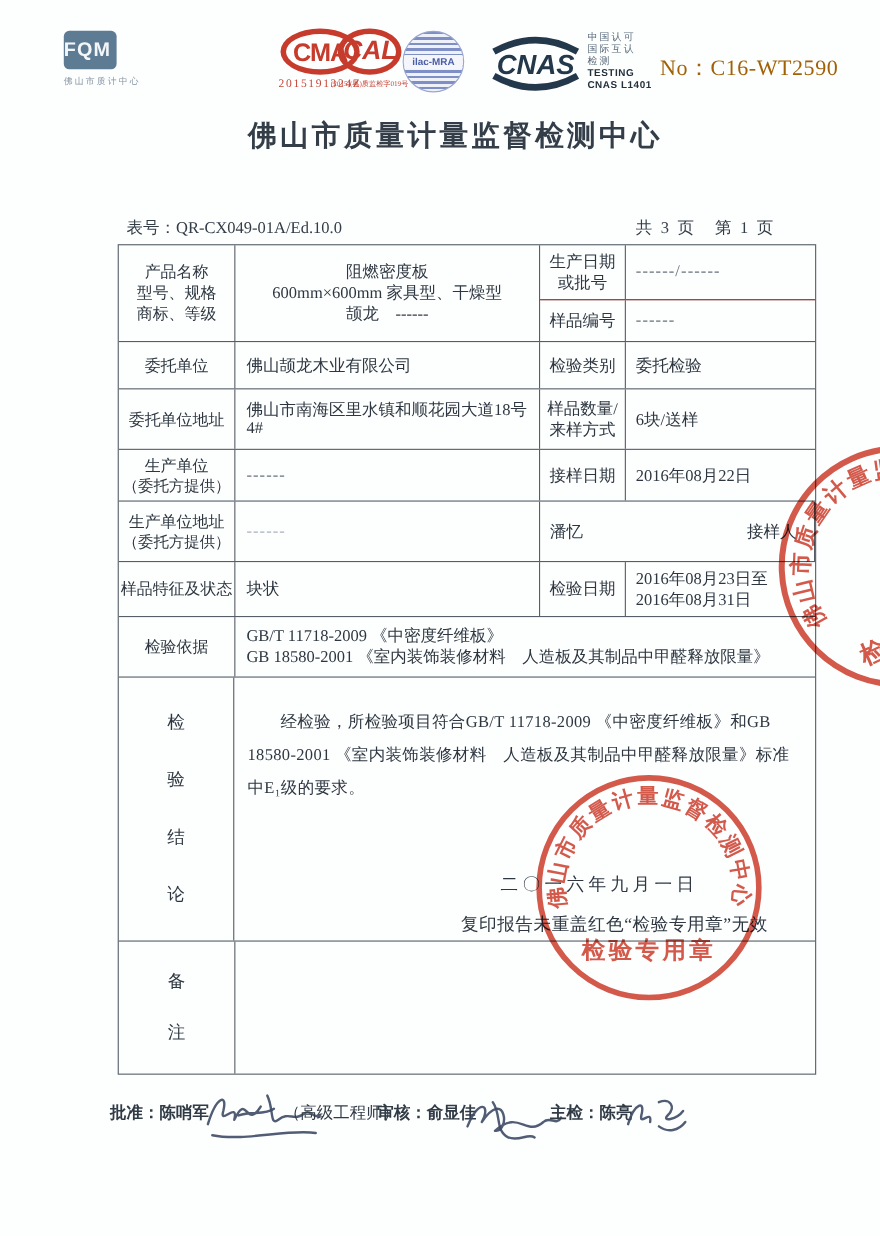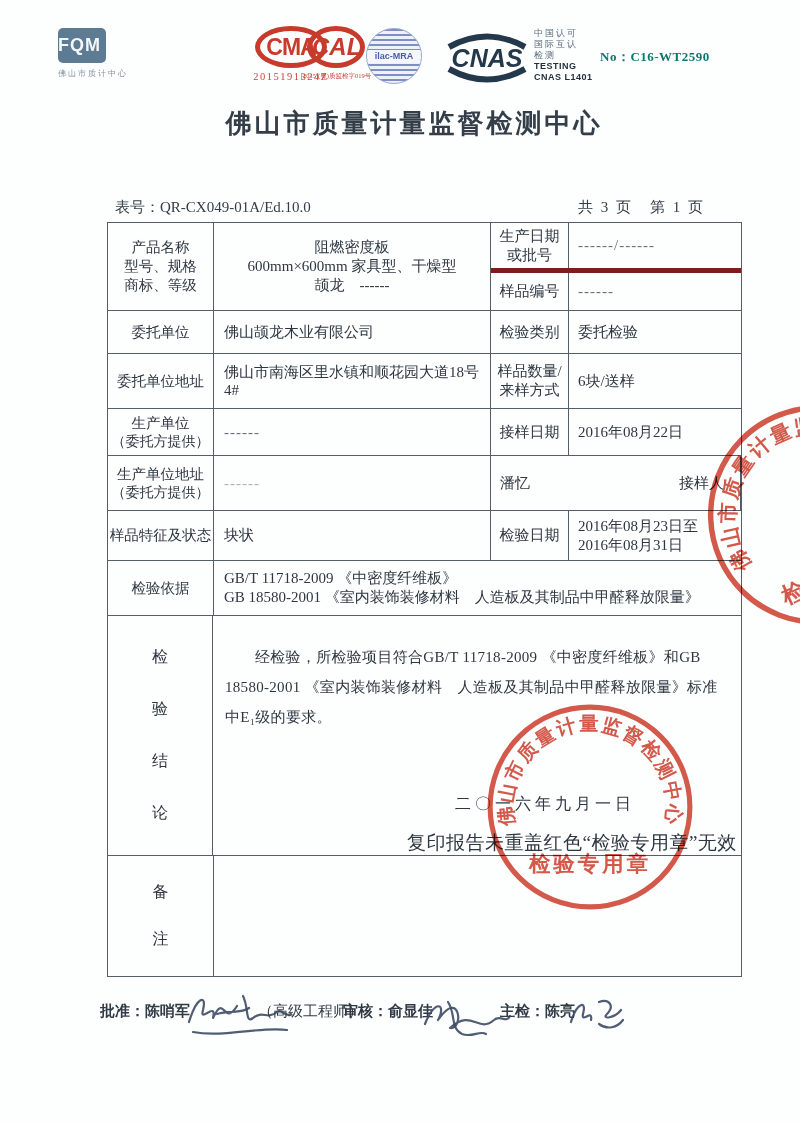--- a/index.html
+++ b/index.html
@@ -38,21 +38,21 @@
   .ilac-band { position:absolute; left:0; top:21px; width:100%; height:13px; background:#f4f6fb;
     color:#4a5da8; font-family:"Liberation Sans",sans-serif; font-weight:bold; font-size:9px;
     text-align:center; line-height:13px; letter-spacing:0; }
 
   .cnas { position:absolute; left:442px; top:10px; width:90px; height:52px; }
   .cnas svg { display:block; }
   .cnas-info { position:absolute; left:534px; top:6px; font-family:"Liberation Sans",sans-serif; }
   .cnas-info .zh { font-size:9px; color:#5a6b7c; letter-spacing:2px; line-height:11px; }
   .cnas-info .en { font-size:9px; color:#24313d; font-weight:bold; line-height:11px; letter-spacing:.5px; }
 
-  .report-no { position:absolute; left:600px; top:26px; font-size:13px; color:#0f766e; letter-spacing:.5px;font-weight:bold; }
+  .report-no { position:absolute; left:600px; top:26px; font-size:20px; color:#a16207; letter-spacing:.5px; }
 
   
   .org-title { position:absolute; top:106px; left:0; width:800px; text-align:center;
     font-size:26px; font-weight:600; letter-spacing:3px; color:#343e49; transform:translateX(14px); }
   .report-title { position:absolute; top:148px; left:0; width:800px; text-align:center;
     font-size:27px; font-weight:600; letter-spacing:22px; text-indent:22px; color:#343e49; }
 
   
   .meta-line { position:absolute; top:198px; left:0; width:800px; font-size:15px; color:#333d47; }
   .form-no { position:absolute; left:115px; }
@@ -72,30 +72,30 @@
   .cD { flex:1; display:flex; flex-direction:column; justify-content:center; padding-left:9px; }
   .vcell { display:flex; flex-direction:column; justify-content:center; padding-left:10px; }
   .center-lines { text-align:center; padding-left:0; }
   .dashes { color:#67707a; letter-spacing:1px; }
   .faint { color:#aab3bd; }
   .small-label { font-size:14px; }
 
   .r1 { height:88px; }
   .r1-right { flex:1; display:flex; flex-direction:column; }
   .r1-sub { display:flex; flex:1; }
-  .r1-sub-top { border-bottom:5px solid #7f1d1d; flex:0 0 50px; }
+  .r1-sub-top { border-bottom:1px solid #7f1d1d; flex:0 0 50px; }
   .r2 { height:43px; } .r3 { height:55px; } .r4 { height:47px; }
   .r5 { height:55px; } .r6 { height:50px; } .r7 { height:55px; }
   .r8 { height:240px; } .r9 { height:120px; }
 
   .vlabel { justify-content:space-evenly; font-size:16px; }
   .r8-body { flex:1; position:relative; padding:26px 12px 0 12px; }
   .conclusion { width:504px; line-height:30px; text-indent:2em; letter-spacing:.3px; }
   .c-date { position:absolute; left:242px; top:178px; font-size:16px; letter-spacing:4px; }
-  .c-note { position:absolute; left:194px; top:214px; font-size:19px; letter-spacing:.5px; }
+  .c-note { position:absolute; left:206px; top:214px; font-size:16px; letter-spacing:.5px; }
   .r9-body { flex:1; display:flex; align-items:center; justify-content:center; }
   .r9-body span { transform:translateX(-42px); }
 
   
   .footer { position:absolute; top:1002px; left:0; width:800px; font-size:15px; color:#313b46; }
   .f-approve { position:absolute; left:100px; font-weight:600; }
   .f-title  { position:absolute; left:258px; }
   .f-review { position:absolute; left:343px; font-weight:600; }
   .f-inspect{ position:absolute; left:500px; font-weight:600; }
   .sig { position:absolute; }

